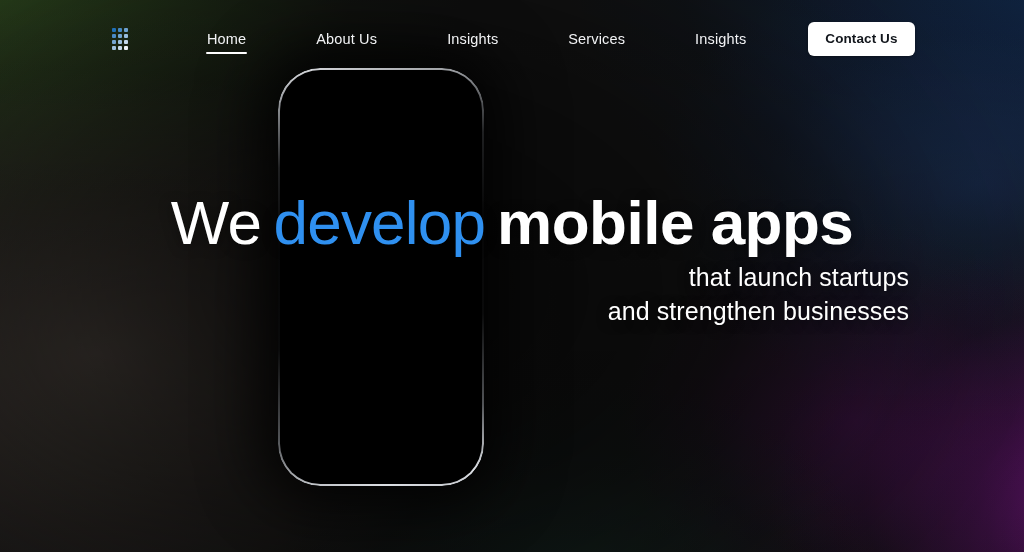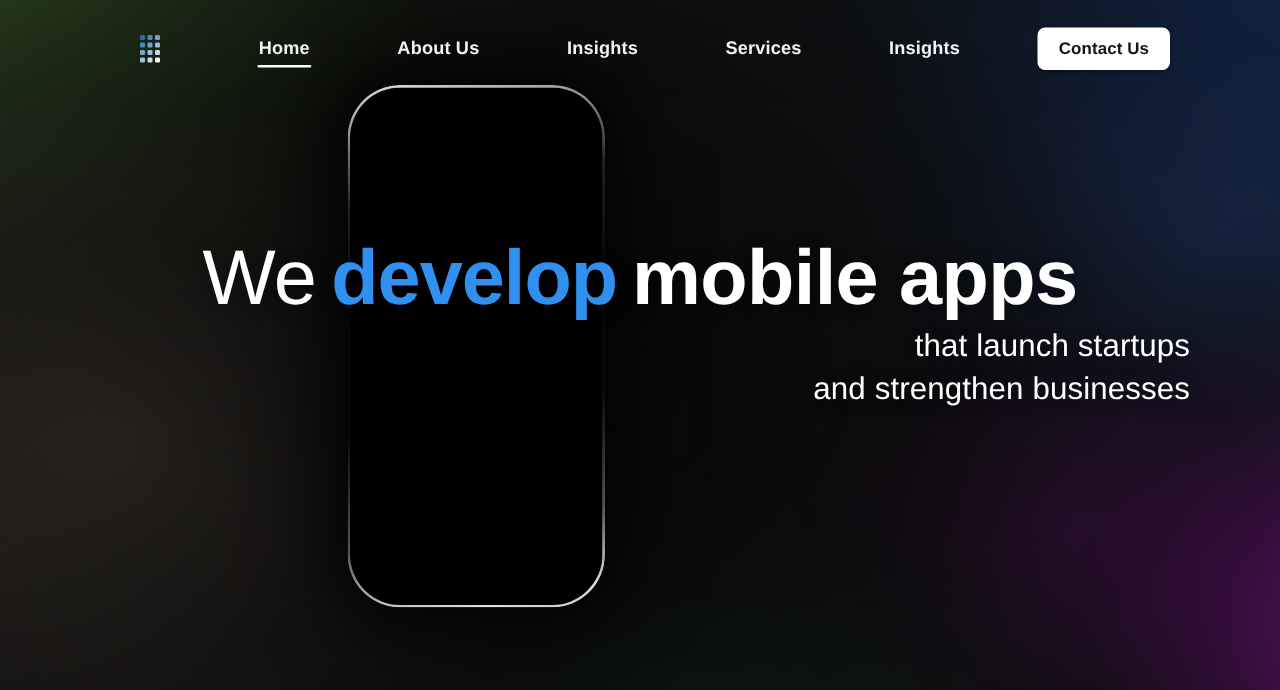--- a/index.html
+++ b/index.html
@@ -82,21 +82,21 @@
   }
 
   .nav-links{
     display:flex; align-items:center;
     margin-left:44px;
     gap:0;
   }
   .nav-link{
     color:#f2f3f5;
     font-size:14.5px;
-    font-weight:700;
+    font-weight:400;
     letter-spacing:0.15px;
     padding:6px 0;
     margin:0 35px;
     position:relative;
     white-space:nowrap;
     cursor:pointer;
   }
   .nav-link.active::after{
     content:"";
     position:absolute;
@@ -172,31 +172,31 @@
     font-size:62px;
     line-height:1.0;
     font-weight:300;
     color:#ffffff;
     letter-spacing:-0.5px;
     white-space:nowrap;
     text-shadow:0 2px 14px rgba(0,0,0,0.45);
   }
   .headline .w-we{ font-weight:400; }
   .headline .w-accent{
-    font-weight:700;
+    font-weight:400;
     letter-spacing:-0.8px;
     margin:5px 12px;
   }
   .headline .w-rest{ font-weight:700; }
 
   .subhead{
     position:absolute;
     left:0; top:260px;
     width:1024px;
-    padding-right:72px;
+    padding-right:115px;
     text-align:right;
     color:#ffffff;
     font-size:25px;
     line-height:34px;
     font-weight:400;
     letter-spacing:0.1px;
     text-shadow:0 2px 12px rgba(0,0,0,0.5);
   }
   .subhead .sub-line{ display:block; white-space:nowrap; }
 </style>

